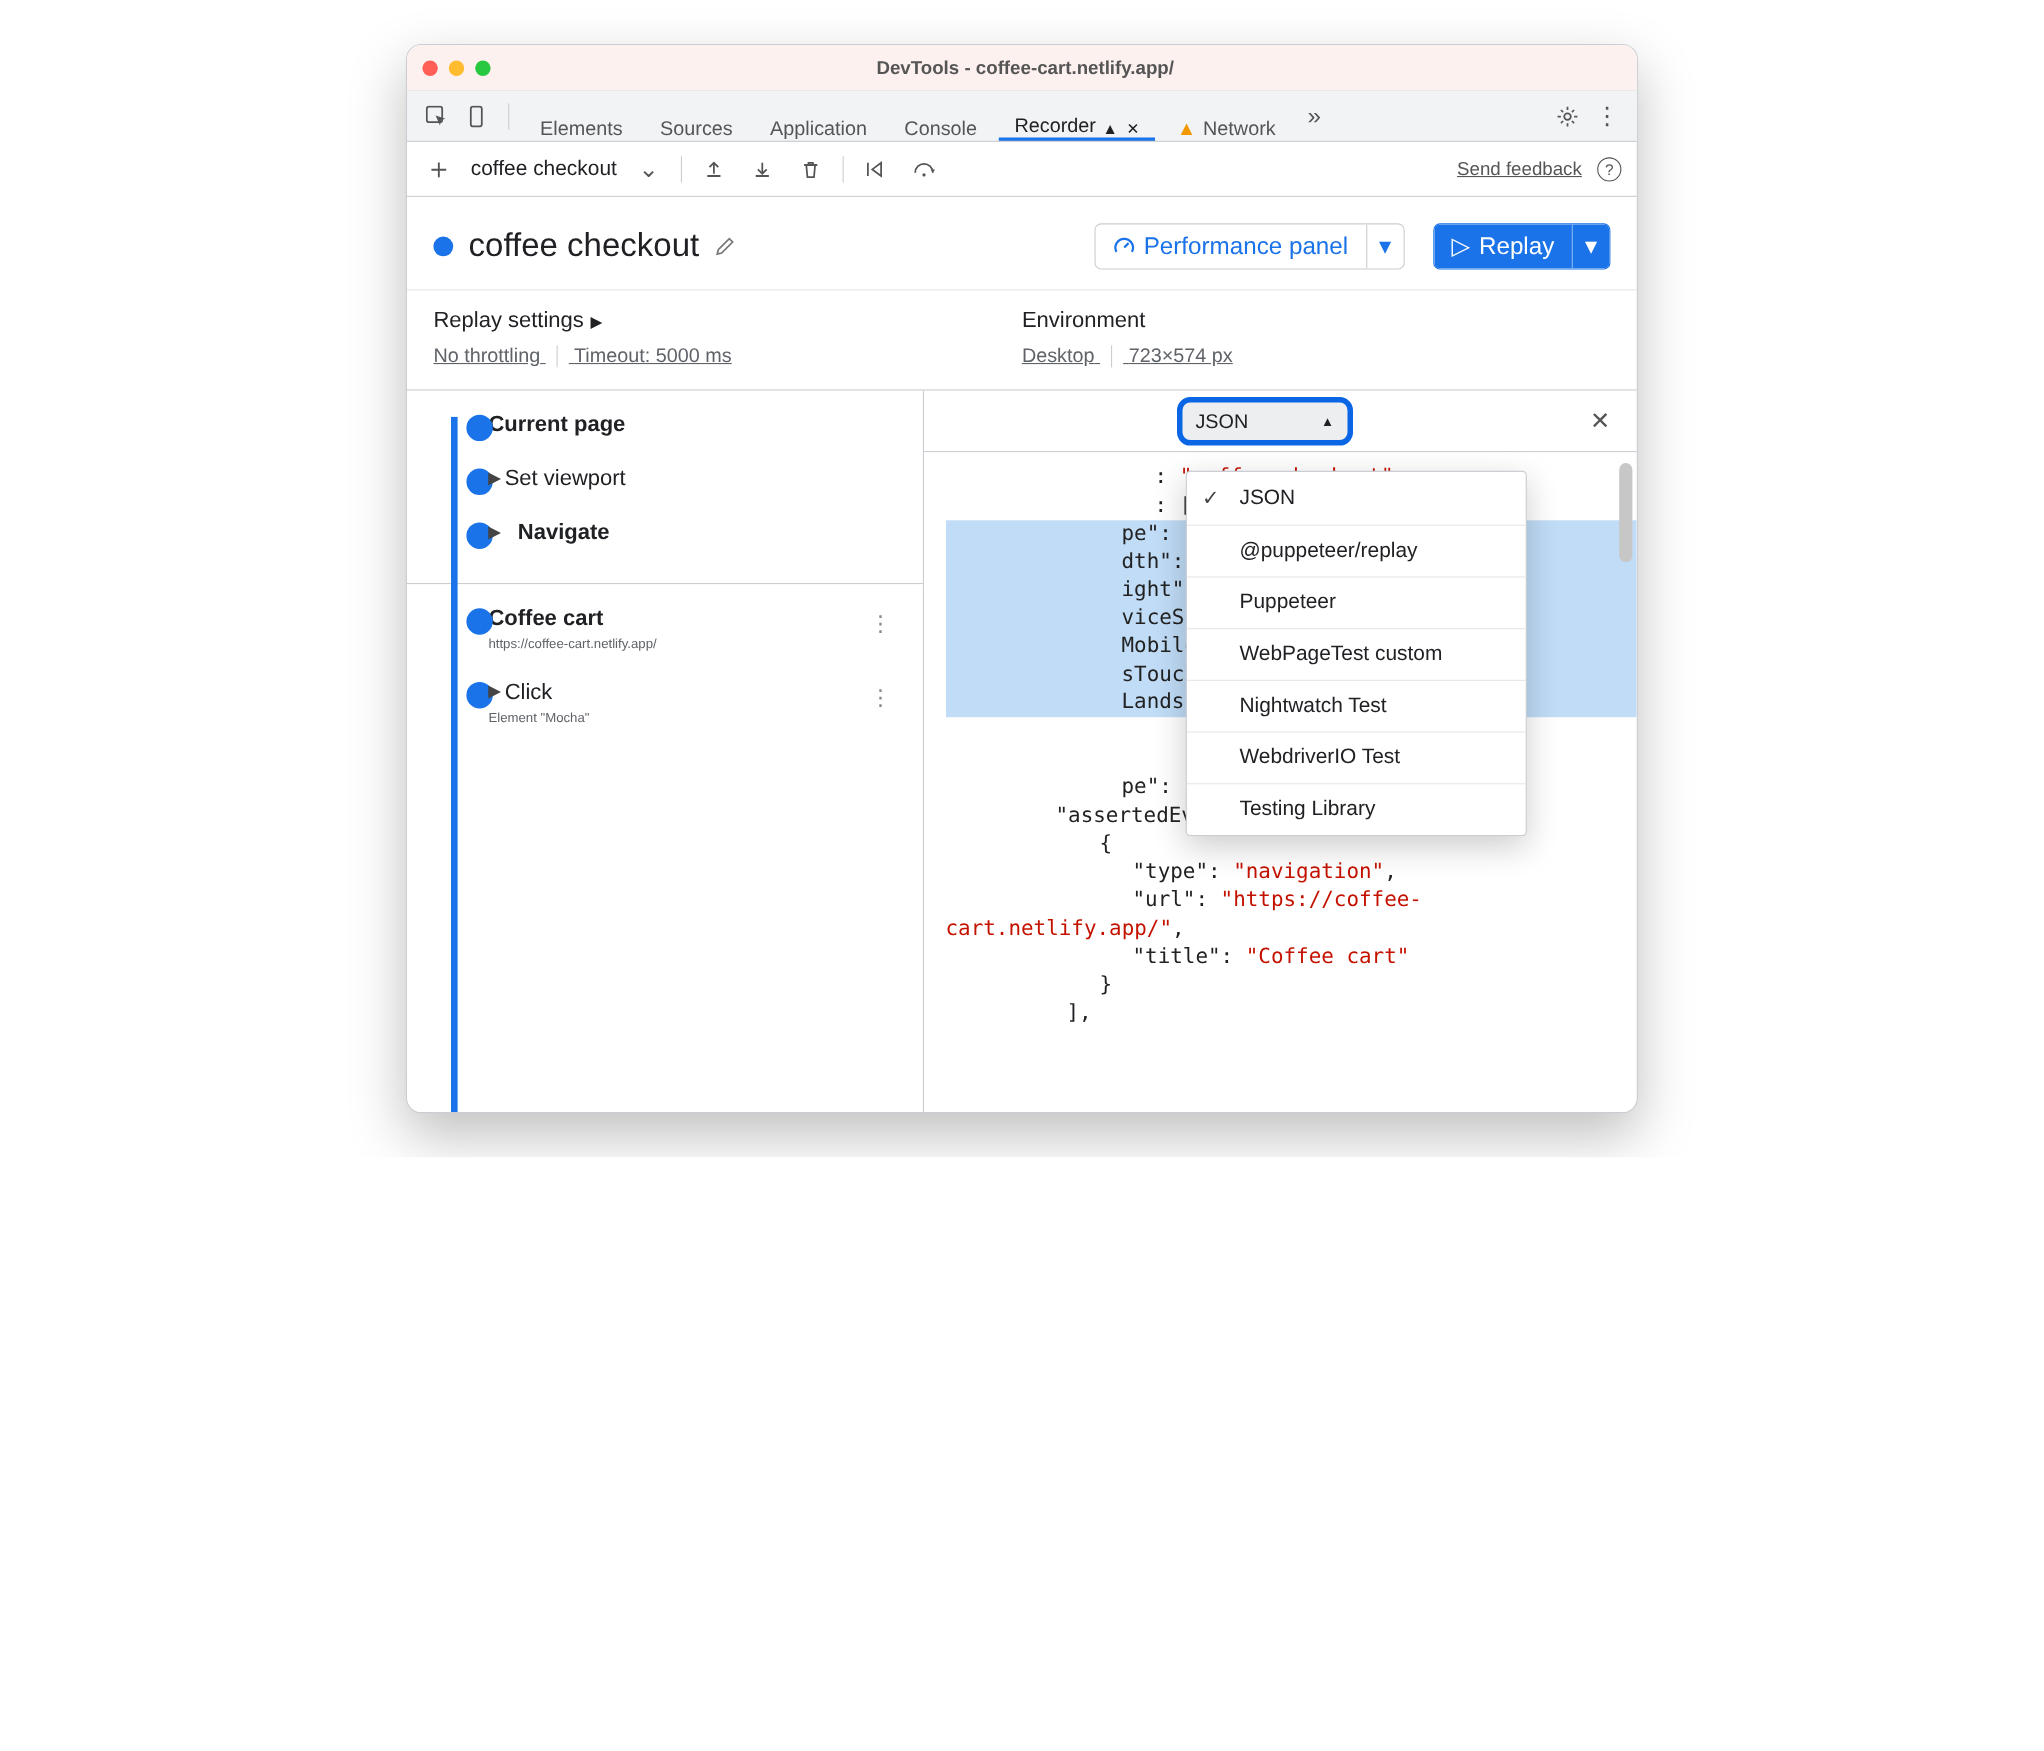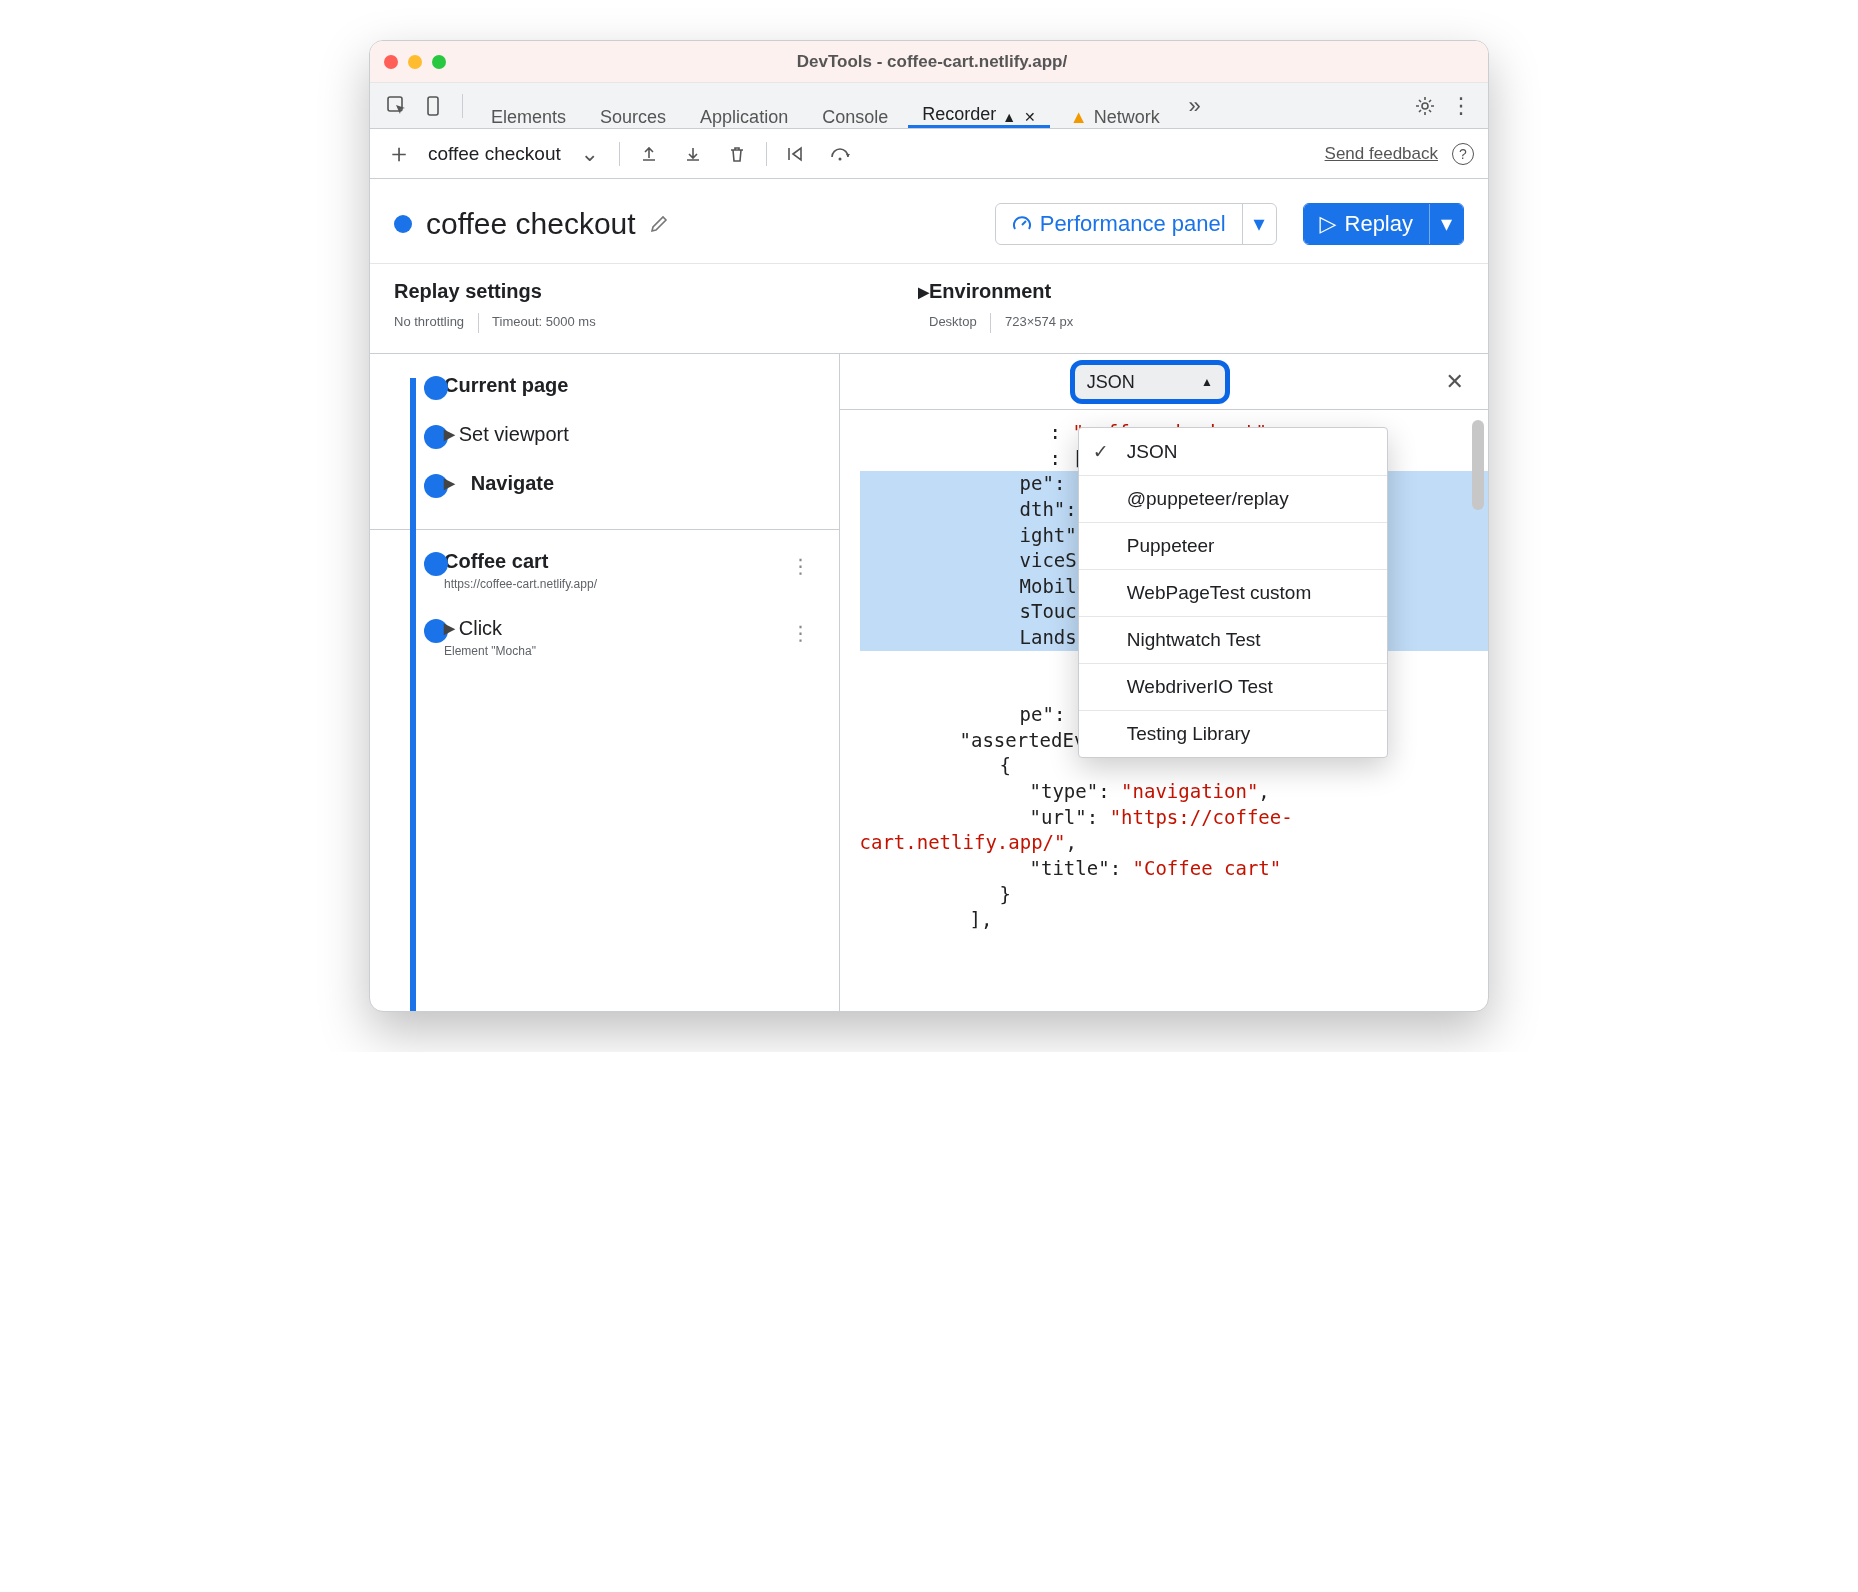--- a/index.html
+++ b/index.html
@@ -86,22 +86,22 @@
   .splitbtn{display:flex;border:1px solid var(--border);border-radius:6px;overflow:hidden;height:42px;align-items:stretch;}
   .splitbtn .main{display:flex;align-items:center;gap:8px;padding:0 16px;color:var(--blue);font-weight:500;}
   .splitbtn .caret{width:34px;display:flex;align-items:center;justify-content:center;border-left:1px solid var(--border);color:var(--blue);}
   .splitbtn.solid{border-color:var(--blue);}
   .splitbtn.solid .main{background:var(--blue);color:#fff;}
   .splitbtn.solid .caret{background:var(--blue);color:#fff;border-left:1px solid rgba(255,255,255,.4);}
 
   
   .settings{display:flex;padding:16px 24px 20px;border-bottom:1px solid var(--border);}
   .settings .col{flex:1;}
-  .settings h3{font-size:20px;font-weight:700;margin:0 0 10px;display:flex;align-items:center;gap:6px;justify-content:space-between;}
-  .settings .vals{color:var(--muted);font-size:13px;}
+  .settings h3{font-size:20px;font-weight:400;margin:0 0 10px;display:flex;align-items:center;gap:6px;}
+  .settings .vals{color:var(--muted);font-size:18px;text-decoration:underline;}
   .settings .vals .vsep{display:inline-block;width:1px;height:20px;background:var(--border);margin:0 10px;vertical-align:middle;}
   .settings .envcol{text-align:left;}
 
   
   .main2{flex:1;display:flex;min-height:0;}
   .steps{width:42%;border-right:1px solid var(--border);padding:20px 0 0 24px;position:relative;overflow:hidden;}
   .steps .vline{position:absolute;left:40px;top:24px;bottom:0;width:6px;background:var(--blue);}
   .step{position:relative;padding:0 20px 26px 50px;}
   .step .node{position:absolute;left:30px;top:2px;width:24px;height:24px;border-radius:50%;background:var(--blue);}
   .step .title{font-size:20px;font-weight:600;}

